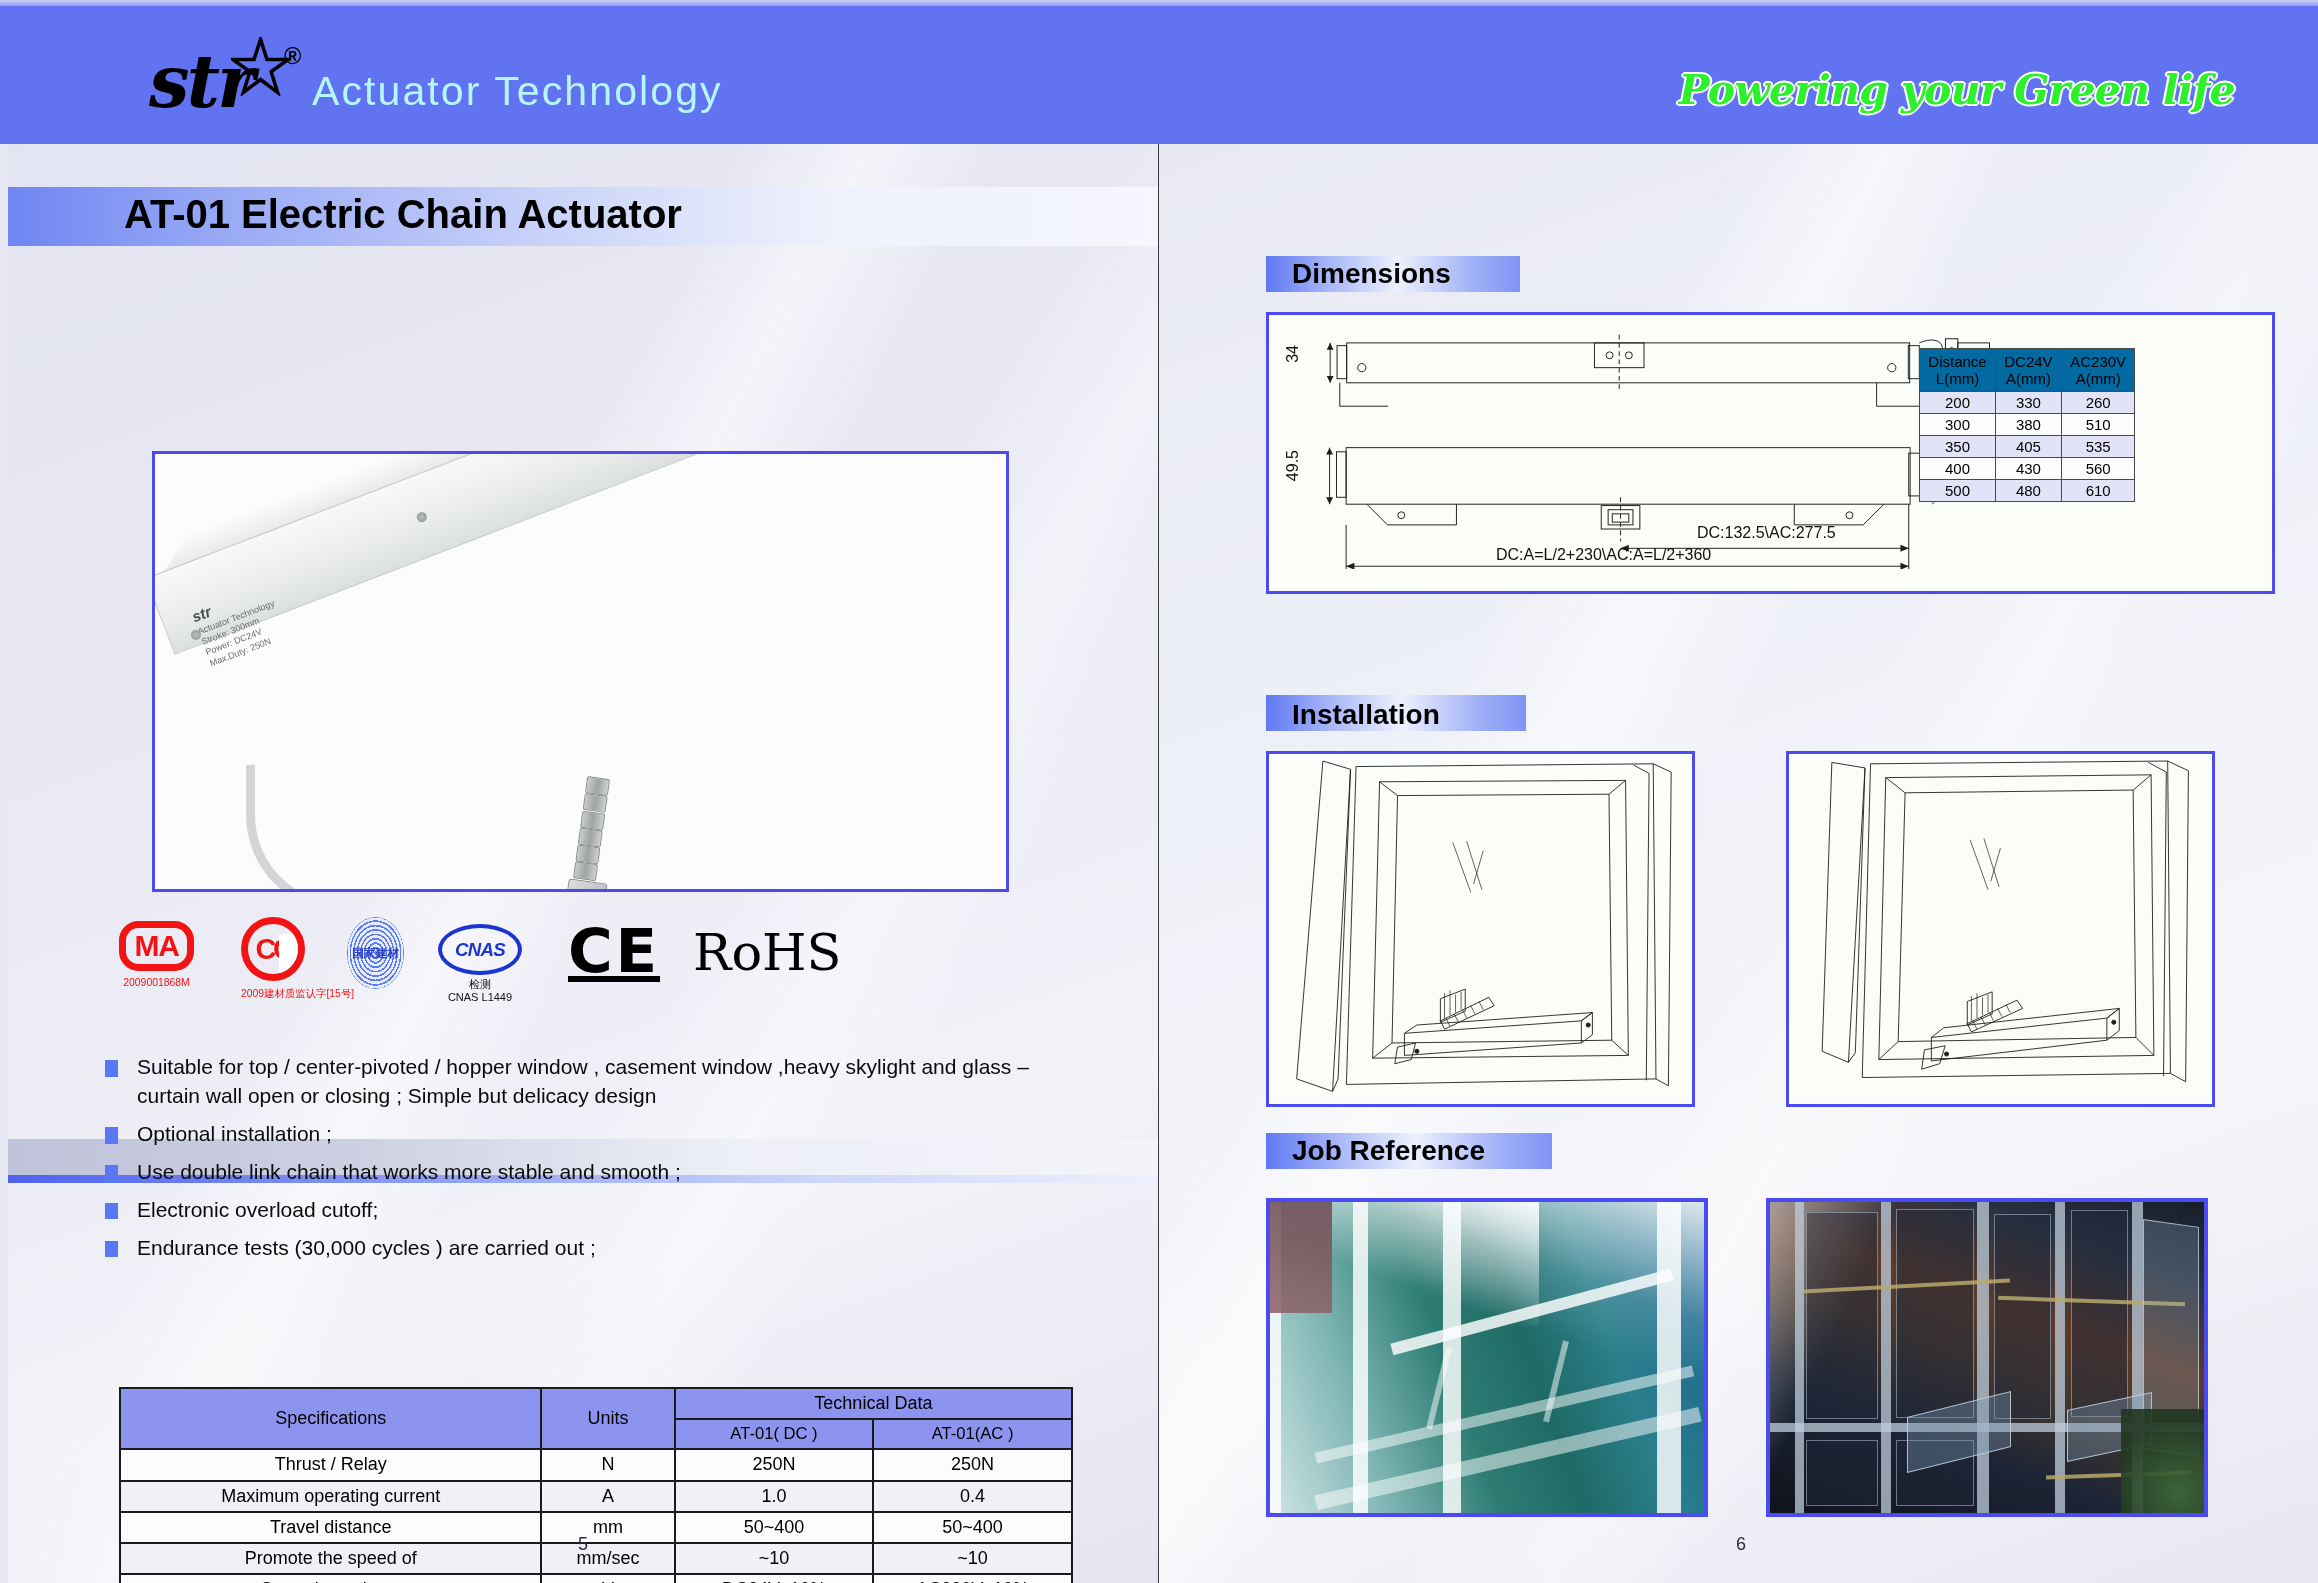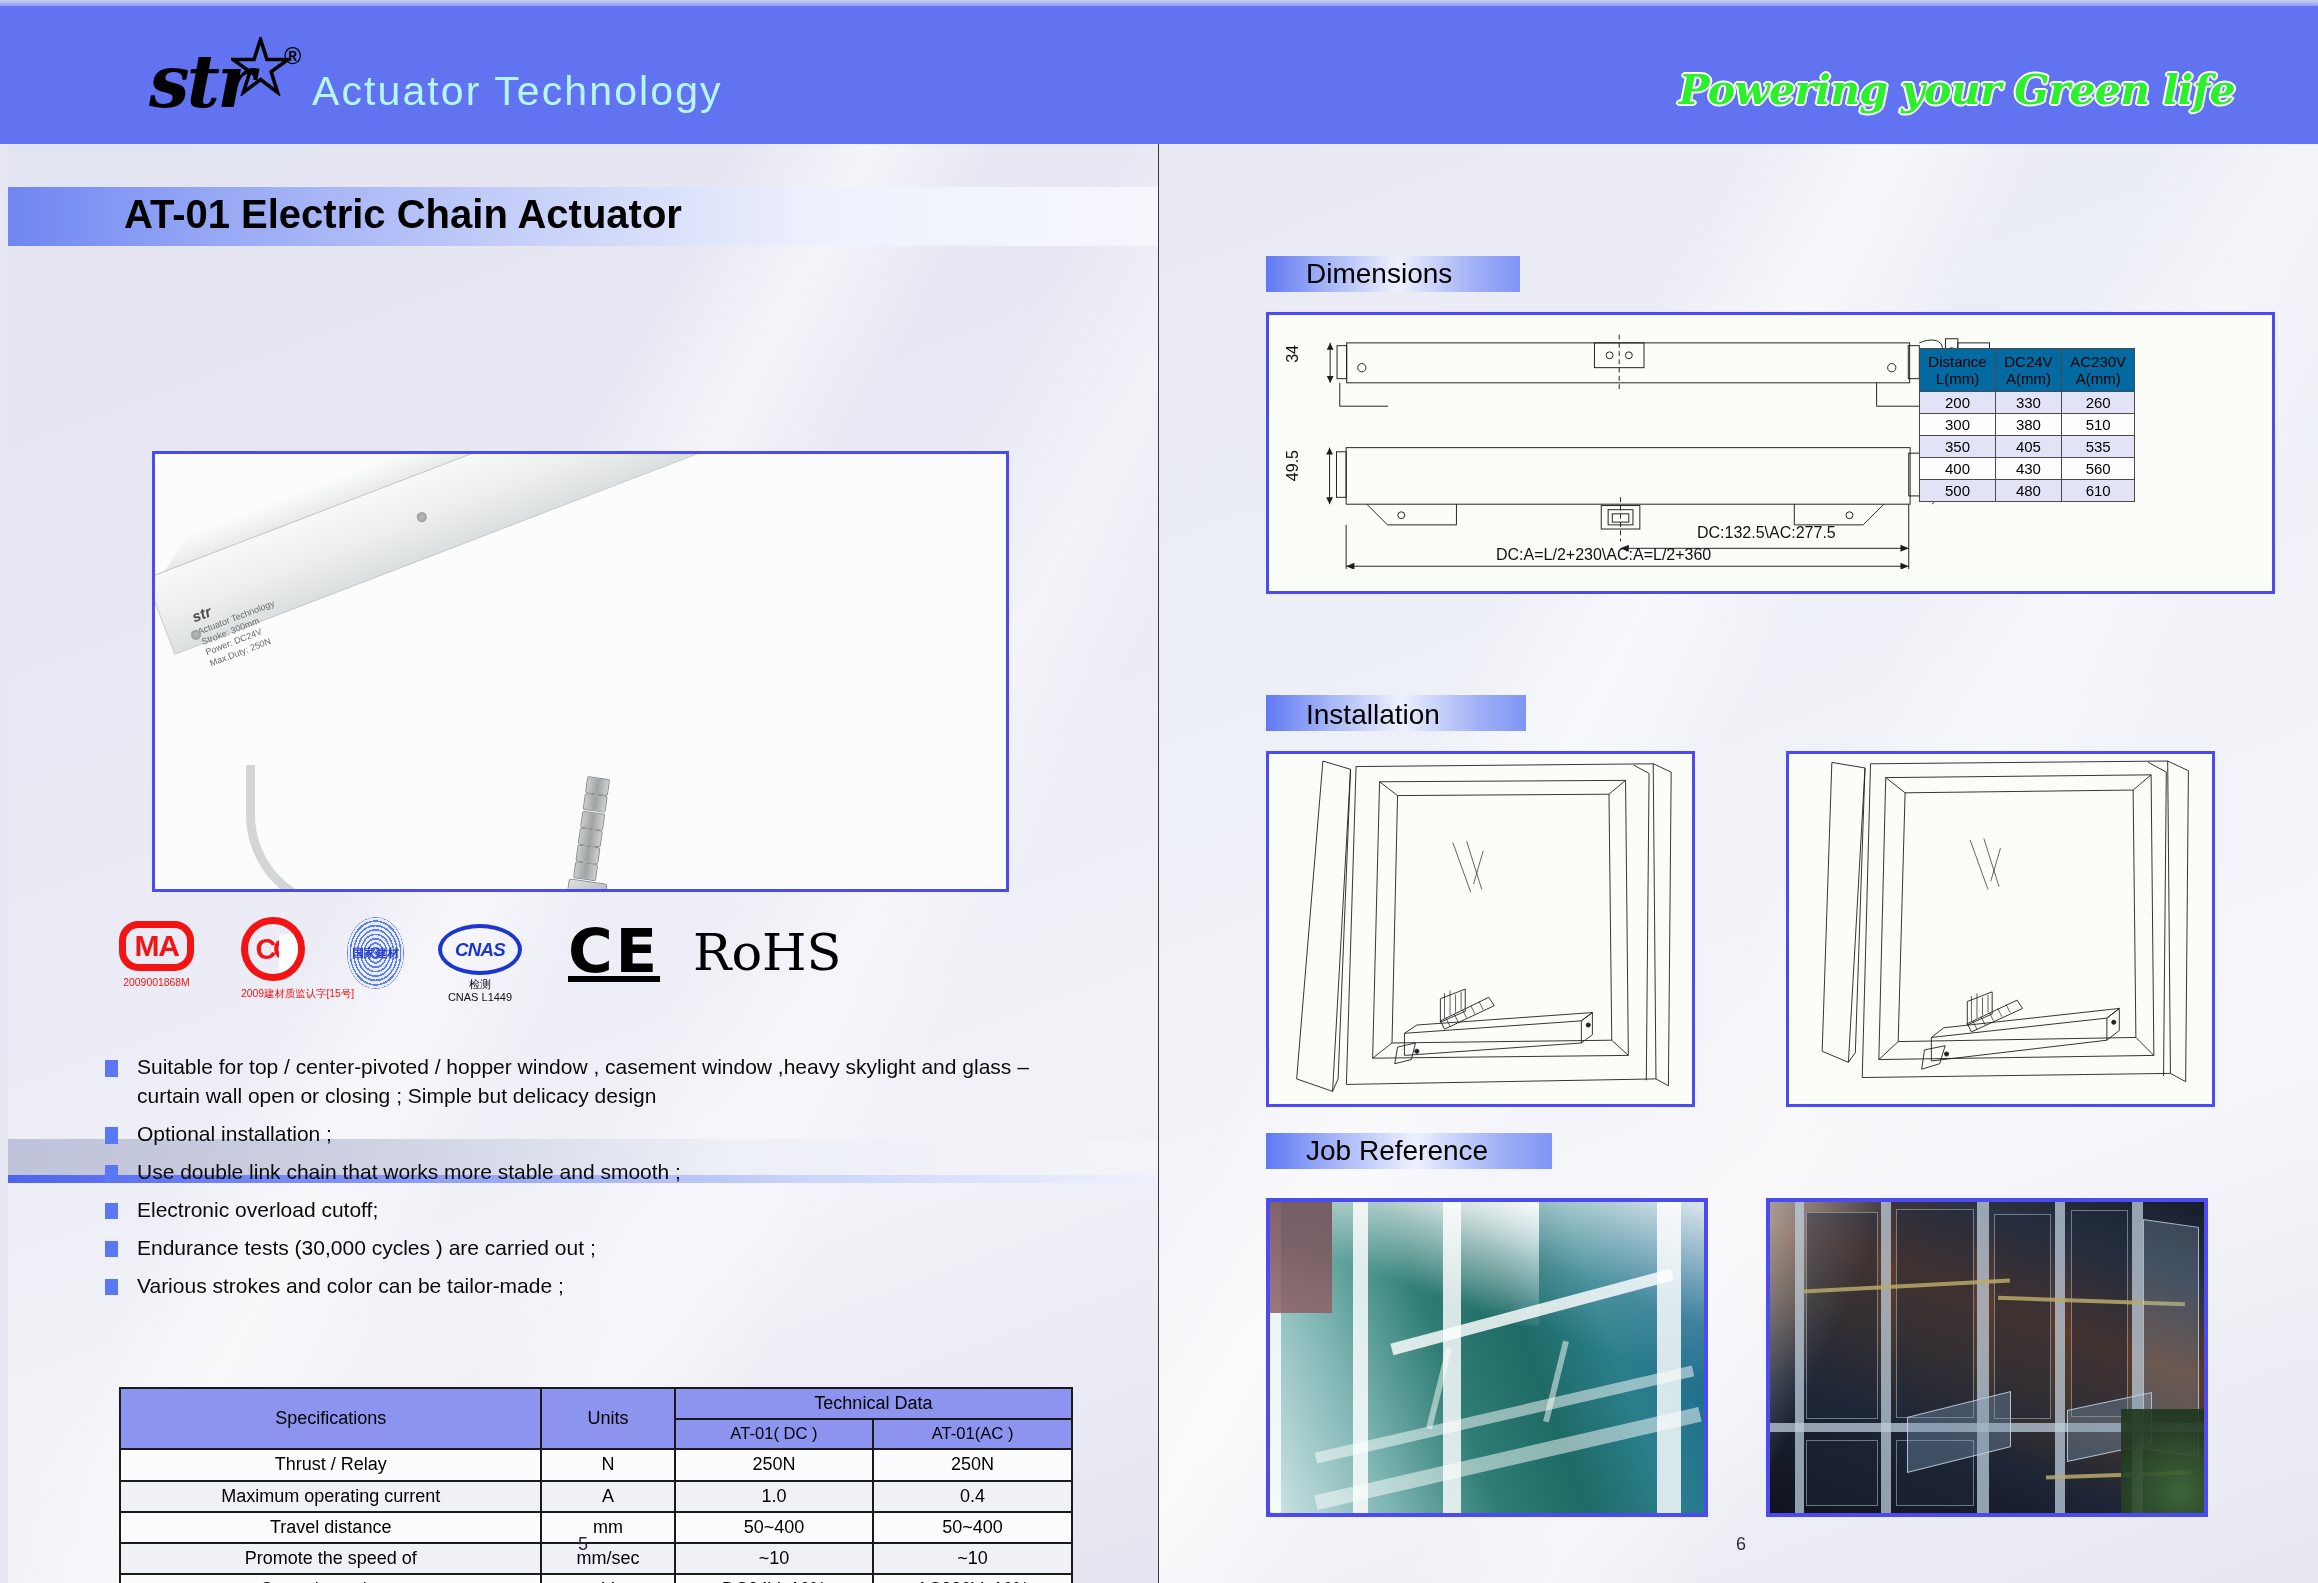--- a/index.html
+++ b/index.html
@@ -211,21 +211,21 @@
     position:absolute;left:1736px;top:1534px;font-size:18px;color:#2a2a40;
   }
 
   
   .sec-header{
     position:absolute;height:36px;
     background:linear-gradient(to right,#5f79f3 0%,#9fb0f7 22%,#eef1fd 52%,#9fb0f7 82%,#7f94f5 100%);
     display:flex;align-items:center;
   }
   .sec-header span{
-    font-size:28px;font-weight:normal;color:#000;padding-left:40px;white-space:nowrap;
+    font-size:28px;font-weight:bold;color:#000;padding-left:26px;white-space:nowrap;
   }
   .dim-box{
     position:absolute;left:1266px;top:312px;width:1003px;height:276px;
     border:3.5px solid #4b4bf0;background:#fbfdf8;overflow:hidden;
   }
   .inst-box{
     position:absolute;width:423px;height:350px;
     border:3.5px solid #4b4bf0;background:#fbfdf8;overflow:hidden;
   }
   .job-box{
@@ -362,24 +362,20 @@
         <div class="feat-bullet"></div>
         <div class="feat-text">Use double link chain that works more stable and  smooth ;</div>
       </div>
       <div class="feat-row">
         <div class="feat-bullet"></div>
         <div class="feat-text">Electronic overload cutoff;</div>
       </div>
       <div class="feat-row">
         <div class="feat-bullet"></div>
         <div class="feat-text">Endurance tests (30,000 cycles ) are carried out ;</div>
-      </div>
-      <div class="feat-row">
-        <div class="feat-bullet"></div>
-        <div class="feat-text">Various strokes and color can be tailor-made ;</div>
       </div>
     </div>
 
     <table class="spec-table">
       <thead>
         <tr>
           <th class="col-spec" rowspan="2">Specifications</th>
           <th class="col-unit" rowspan="2">Units</th>
           <th colspan="2">Technical Data</th>
         </tr>

